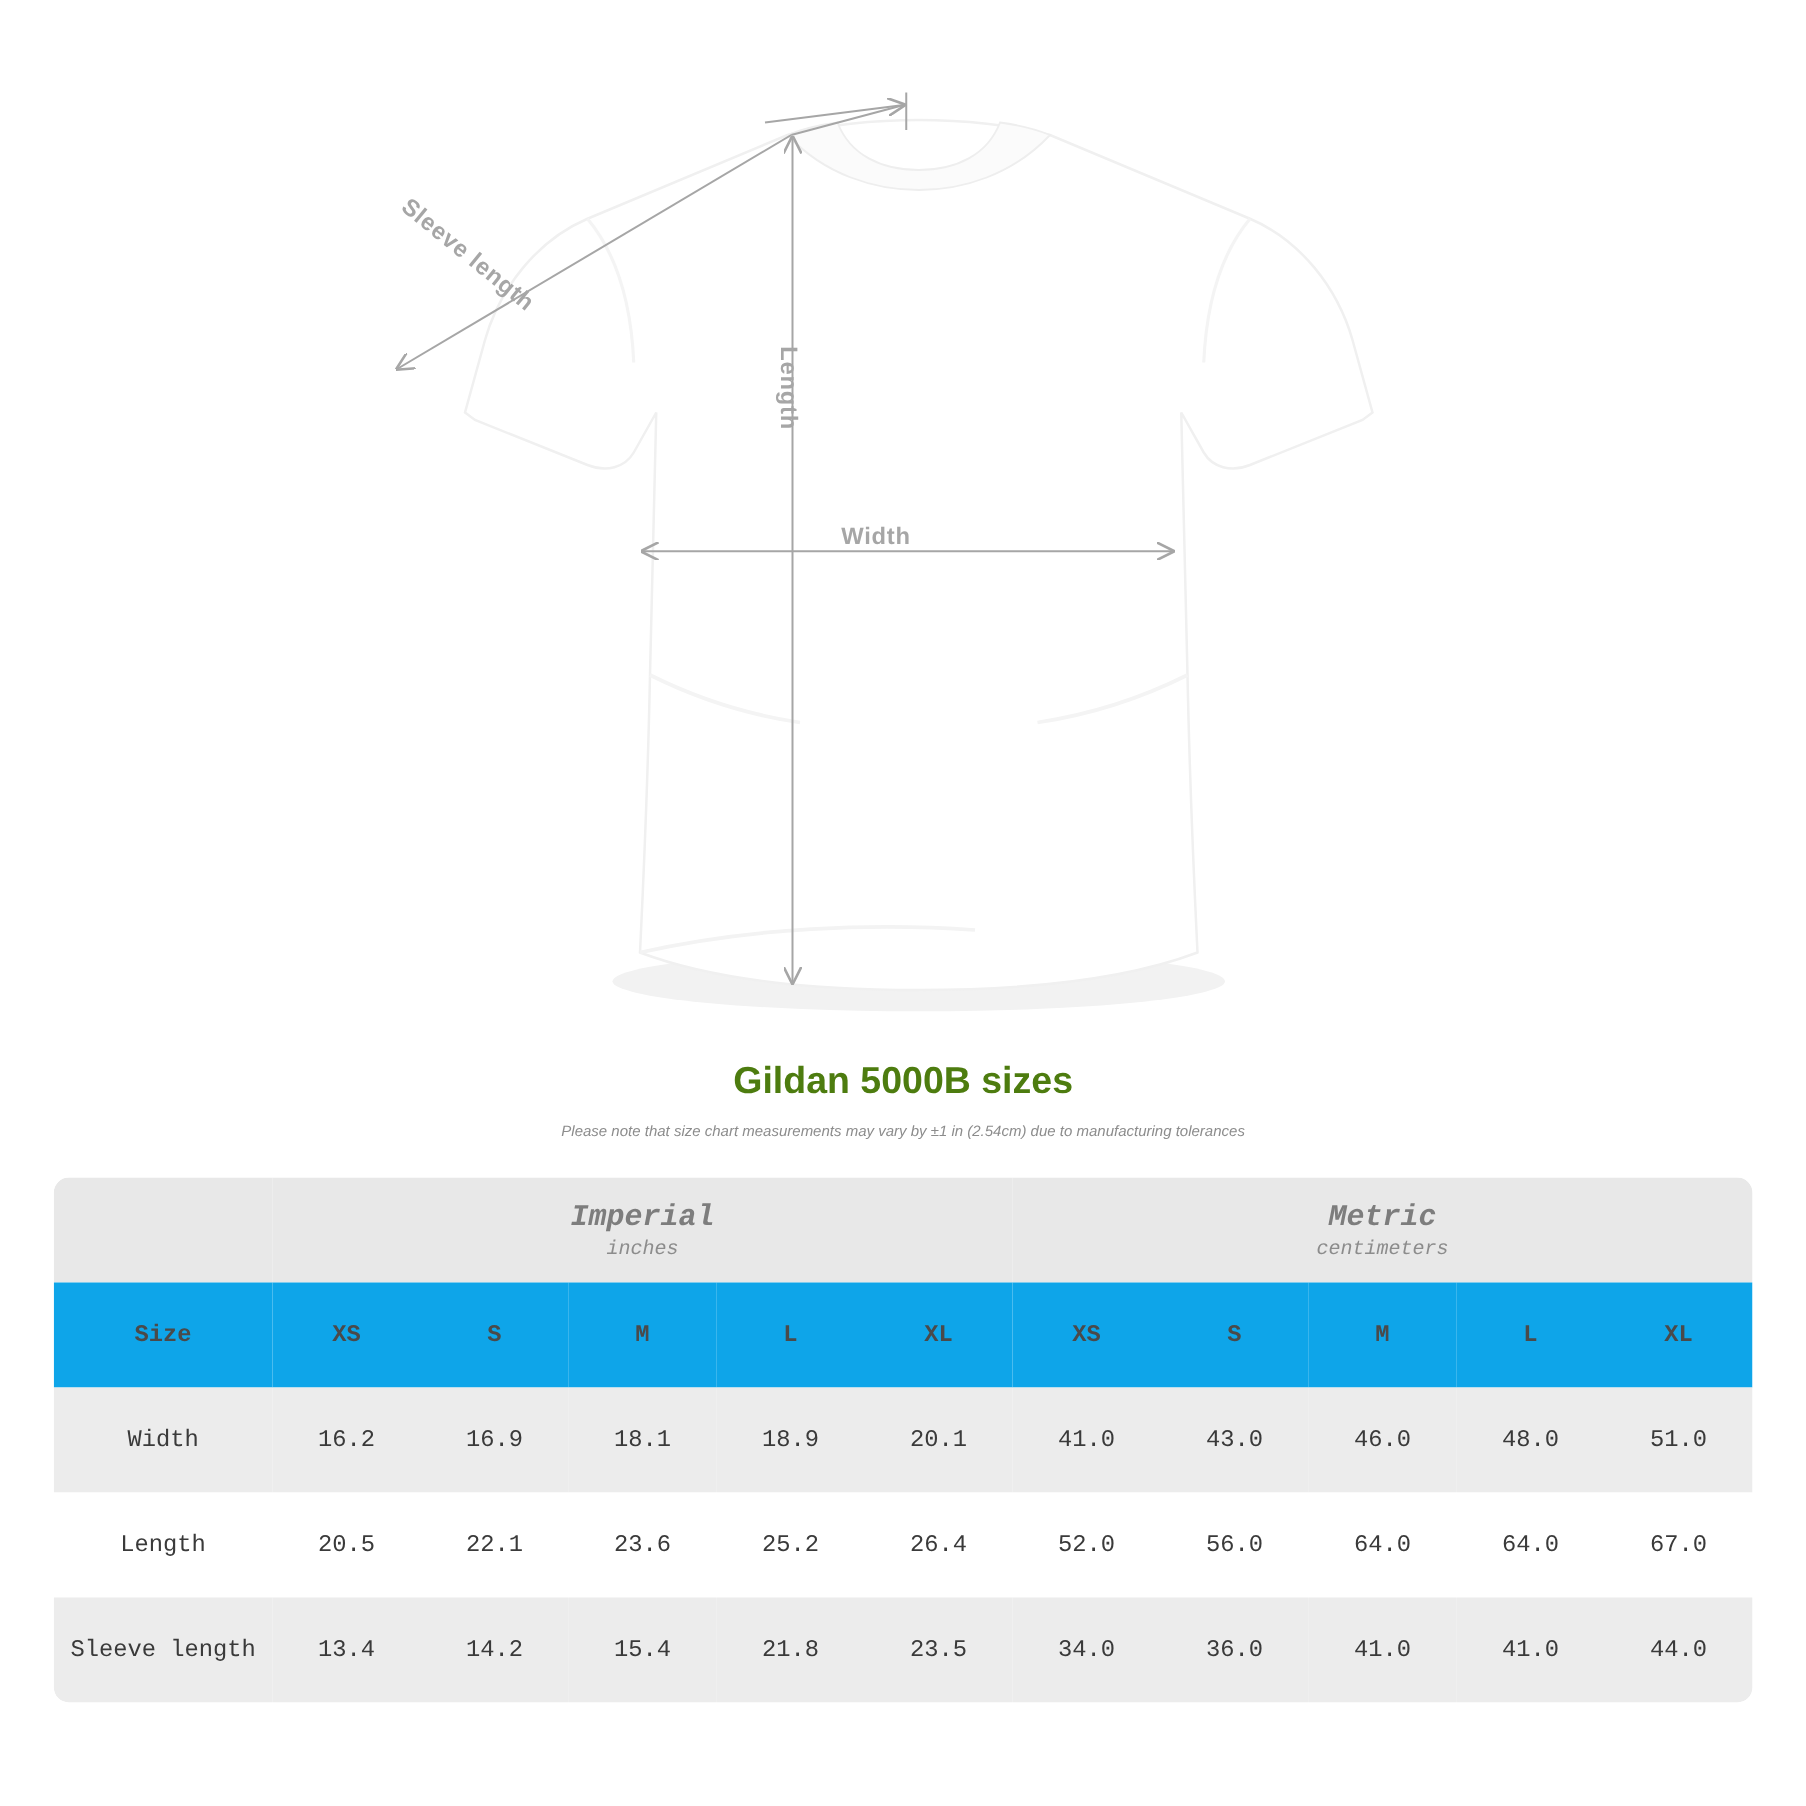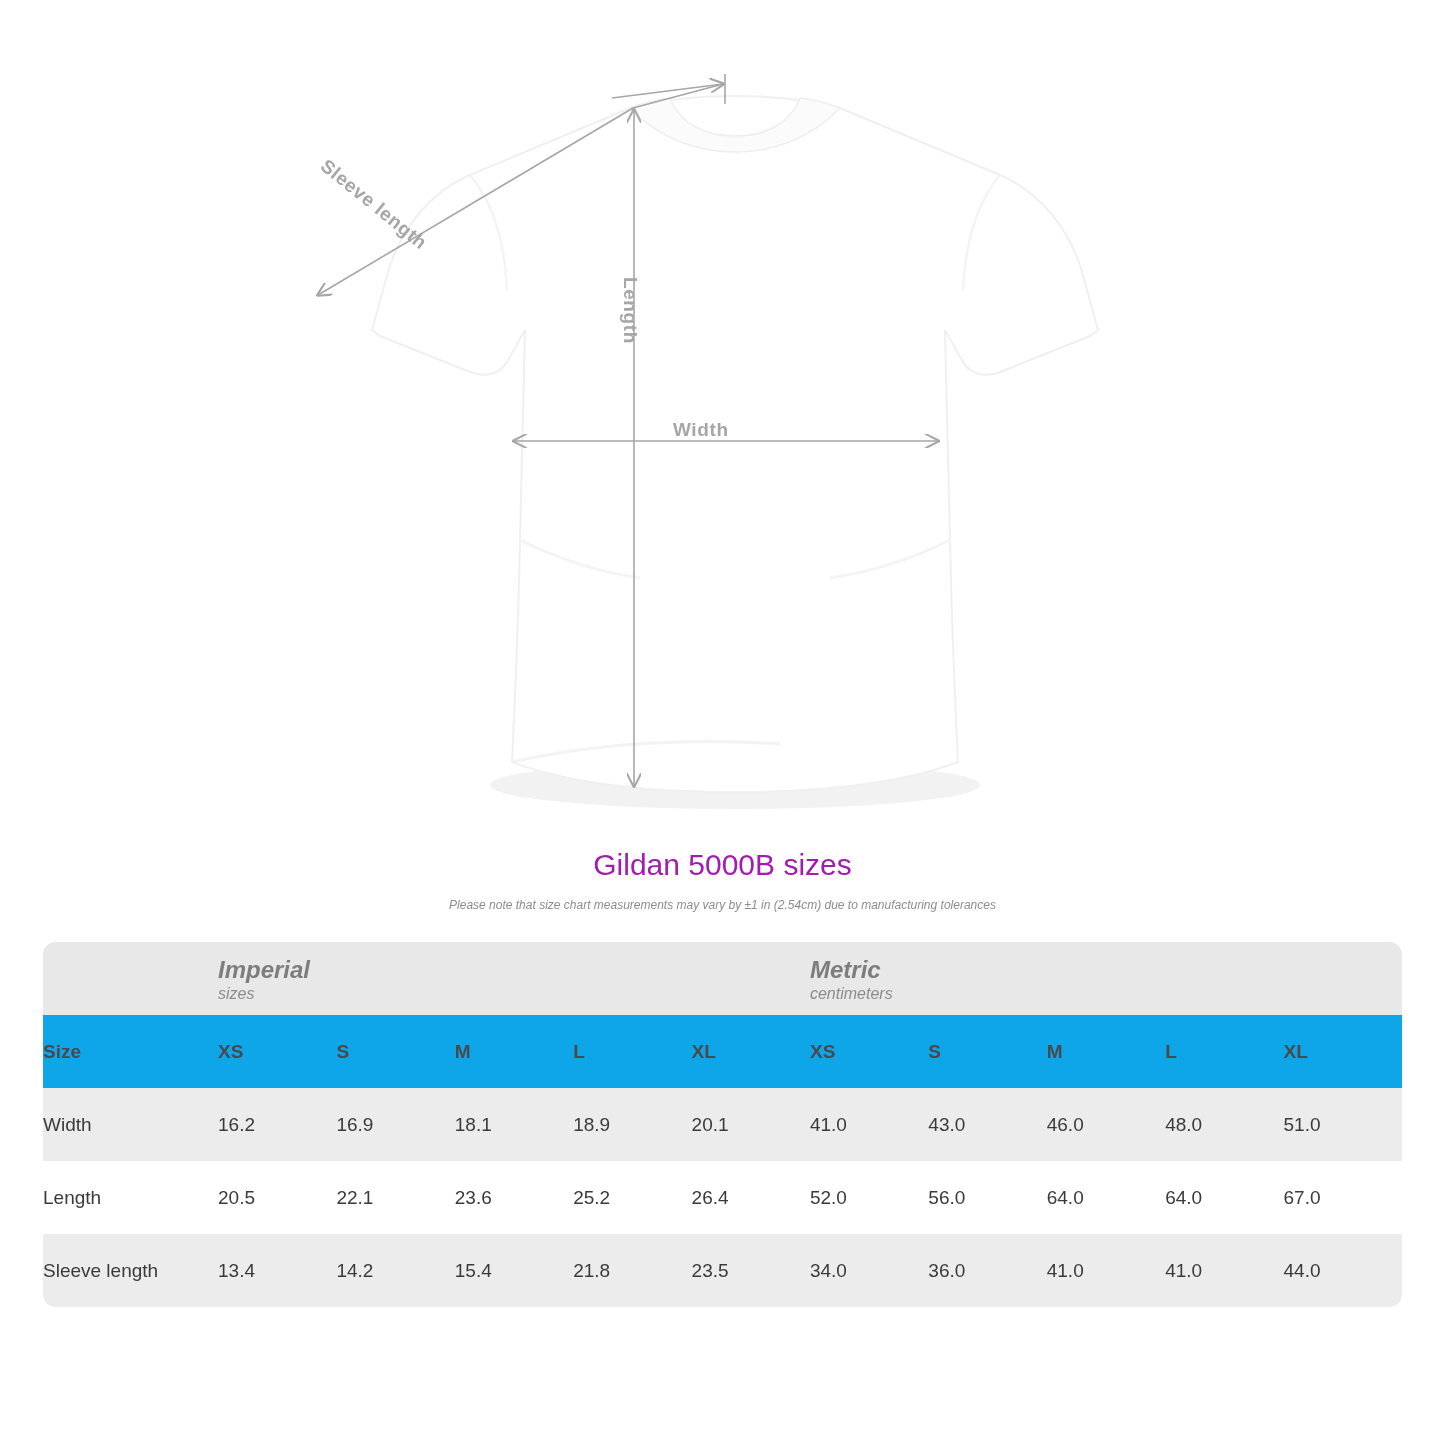--- a/index.html
+++ b/index.html
@@ -58,22 +58,22 @@
     top: 419px;
   }
 
   
   .title-block {
     text-align: center;
     margin-top: 18px;
   }
   .chart-title {
     font-size: 30px;
-    font-weight: normal;
-    color: #a21caf;
+    font-weight: bold;
+    color: #4d7c0f;
     margin: 12px;
   }
   .chart-note {
     font-size: 12px;
     font-style: italic;
     color: #8c8c8c;
     margin-top: 16px;
   }
 
   
@@ -82,27 +82,28 @@
     border-radius: 12px;
     overflow: hidden;
   }
   table.size-table {
     border-collapse: collapse;
     width: 1359px;
     table-layout: fixed;
   }
   table.size-table td,
   table.size-table th {
-    text-align: left;
+    text-align: center;
     font-size: 19px;
     color: #3a3a3a;
     padding: 0;
-    height: 73px;
+    height: 84px;
     font-weight: normal;
     border: none;
+    font-family: Liberation Mono, monospace;
   }
   col.first-col { width: 175px; }
 
   .unit-head {
     background: #e8e8e8;
     height: 110px;
     vertical-align: middle;
   }
   .unit-head .unit-name {
     font-size: 24px;
@@ -229,21 +230,21 @@
           <col>
           <col>
           <col>
           <col>
       </colgroup>
       <tbody>
         <tr>
           <td class="unit-head corner-tl"></td>
           <td class="unit-head" colspan="5">
             <div class="unit-name">Imperial</div>
-            <div class="unit-sub">sizes</div>
+            <div class="unit-sub">inches</div>
           </td>
           <td class="unit-head corner-tr" colspan="5">
             <div class="unit-name">Metric</div>
             <div class="unit-sub">centimeters</div>
           </td>
         </tr>
 
         <tr class="head-row">
           <td class="row-label">Size</td>
           <td class="size-label">XS</td>

